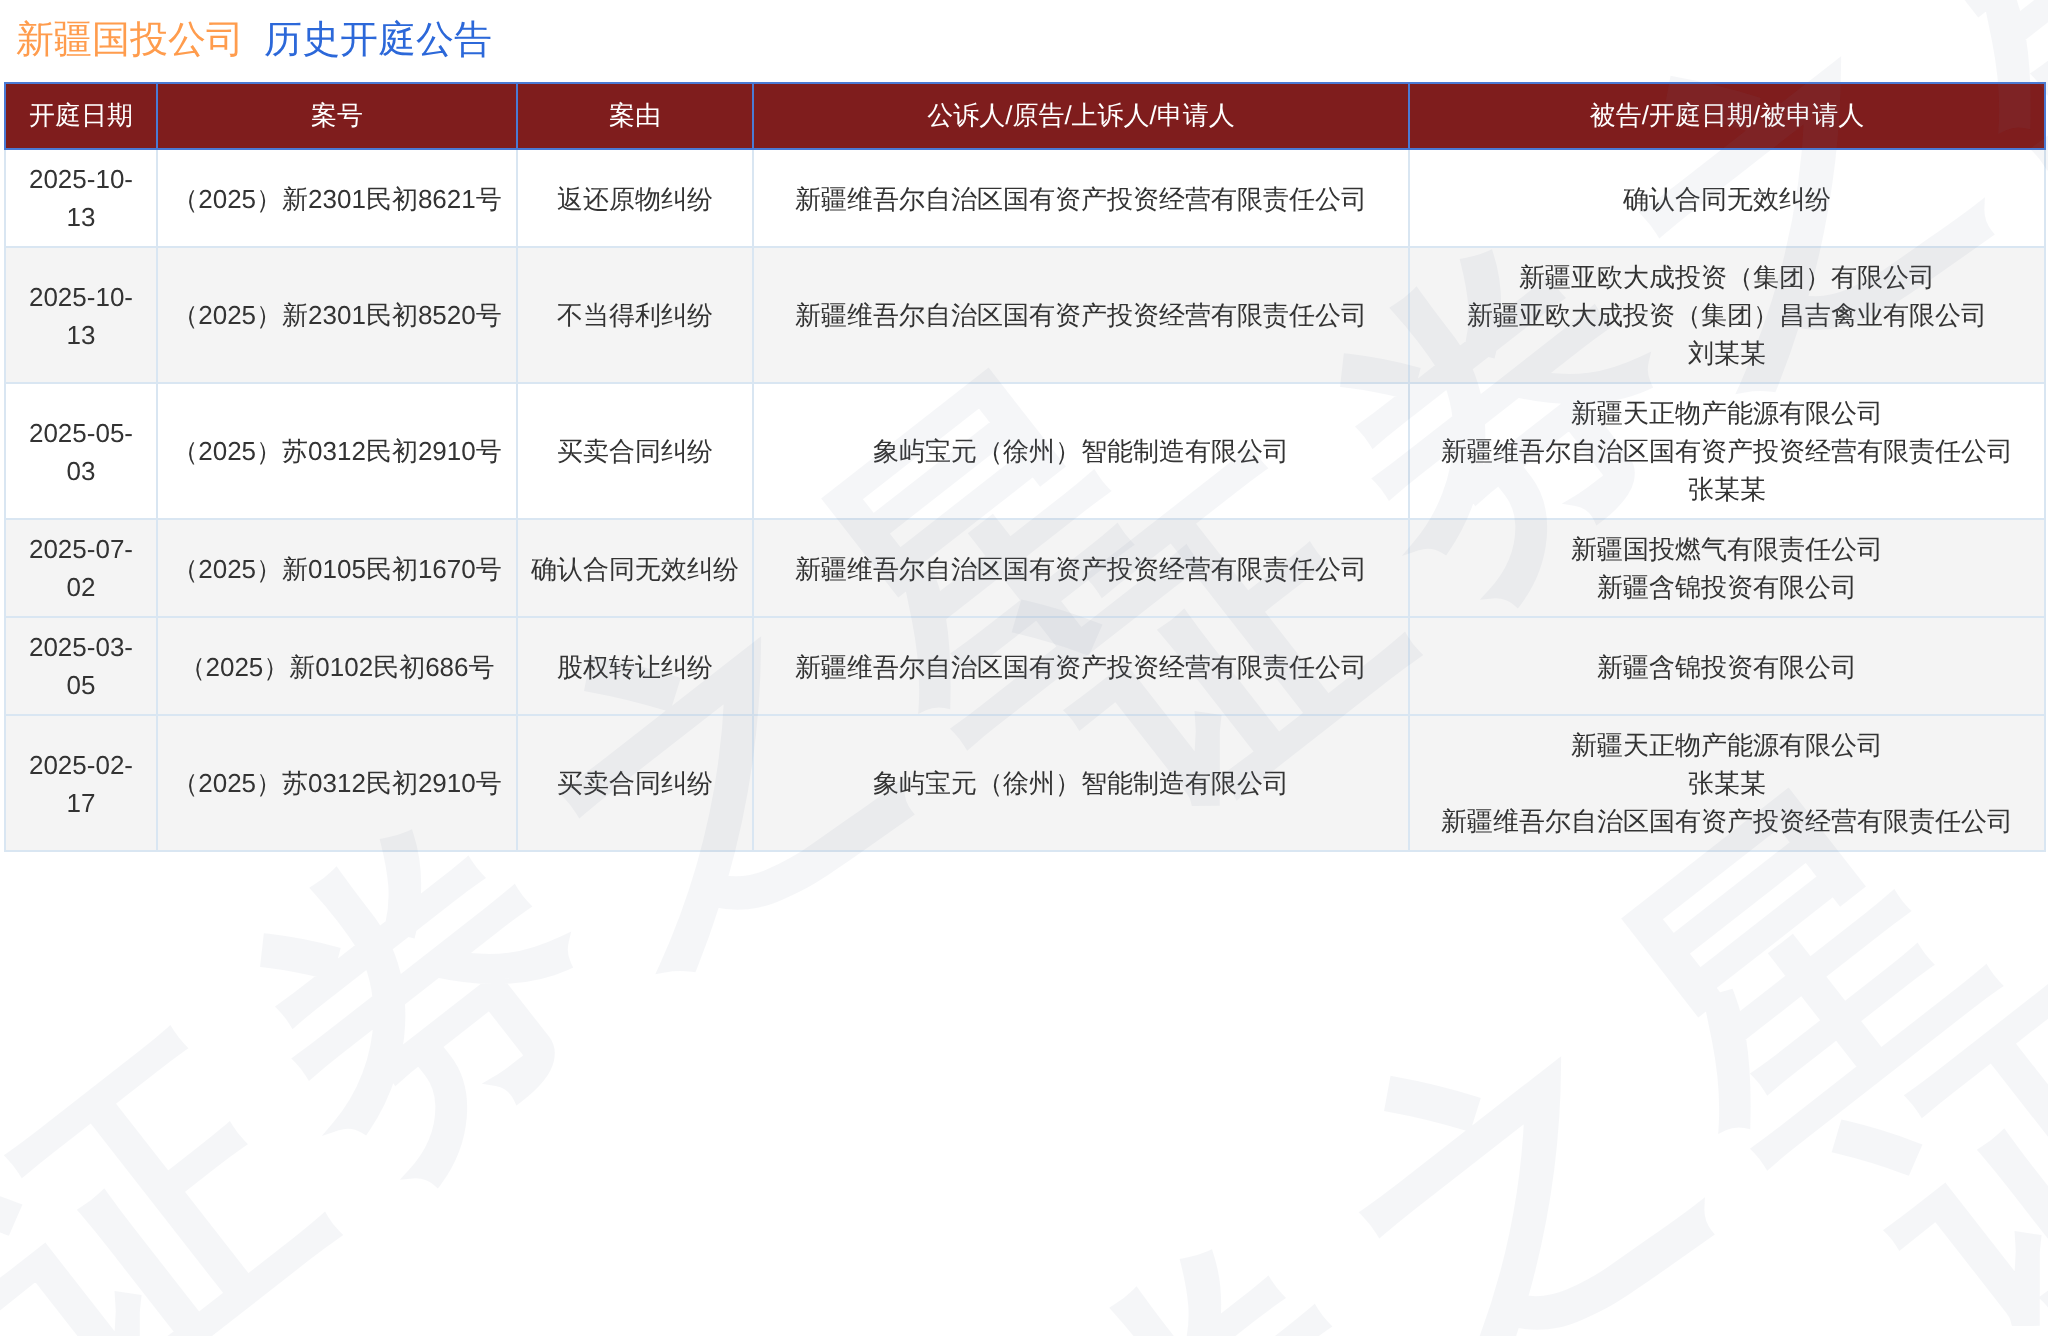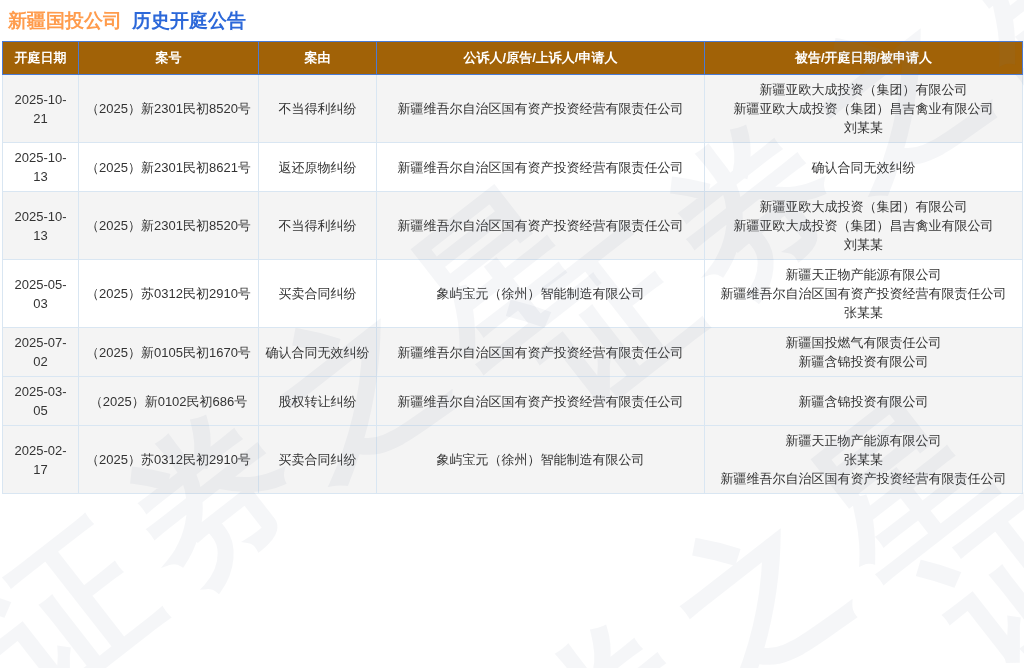--- a/index.html
+++ b/index.html
@@ -9,28 +9,28 @@
 
   
   .wm-layer{position:absolute;inset:0;pointer-events:none;z-index:5;overflow:hidden;}
   .wm{position:absolute;font-size:160px;font-weight:bold;color:rgba(120,130,150,0.07);
       letter-spacing:22px;white-space:nowrap;transform:rotate(-38deg);}
   .wm.a{left:-70px;top:330px;}
   .wm.b{left:470px;top:40px;}
   .wm.c{left:330px;top:540px;}
   .wm.d{left:880px;top:300px;}
 
-  .title{padding:9px 8px 8px 8px;font-size:19px;font-weight:bold;line-height:24px;}
+  .title{padding:9px 8px 8px 8px;font-size:19px;font-weight:normal;line-height:24px;}
   .title .company{color:#ff9c4d;margin-right:10px;}
   .title .doc{color:#2c68d9;}
 
   table{border-collapse:collapse;table-layout:fixed;width:1020px;margin:0 2px;
         font-size:13px;}
   th,td{border:1px solid #d9e6f2;text-align:center;vertical-align:middle;}
-  thead th{background:#a16207;color:#fff;font-weight:bold;height:28px;
+  thead th{background:#7f1d1d;color:#fff;font-weight:normal;height:28px;
            padding:2px 4px;border-color:#4a7ad4;text-align:center;}
   tbody td{padding:5px 6px;line-height:19px;background:#fff;}
   tbody tr.alt td{background:#f4f4f4;}
   td div{line-height:19px;}
 
   .c-date{letter-spacing:0;}
 </style>
 </head>
 <body>
 
@@ -58,33 +58,20 @@
     <thead>
       <tr>
         <th>开庭日期</th>
         <th>案号</th>
         <th>案由</th>
         <th>公诉人/原告/上诉人/申请人</th>
         <th>被告/开庭日期/被申请人</th>
       </tr>
     </thead>
     <tbody id="table-body">
-        <tr class="alt">
-          <td class="c-date">2025-10-21</td>
-          <td class="c-case">（2025）新2301民初8520号</td>
-          <td class="c-cause">不当得利纠纷</td>
-          <td class="c-pl">
-            <div>新疆维吾尔自治区国有资产投资经营有限责任公司</div>
-          </td>
-          <td class="c-def">
-            <div>新疆亚欧大成投资（集团）有限公司</div>
-            <div>新疆亚欧大成投资（集团）昌吉禽业有限公司</div>
-            <div>刘某某</div>
-          </td>
-        </tr>
         <tr>
           <td class="c-date">2025-10-13</td>
           <td class="c-case">（2025）新2301民初8621号</td>
           <td class="c-cause">返还原物纠纷</td>
           <td class="c-pl">
             <div>新疆维吾尔自治区国有资产投资经营有限责任公司</div>
           </td>
           <td class="c-def">
             <div>确认合同无效纠纷</div>
           </td>

